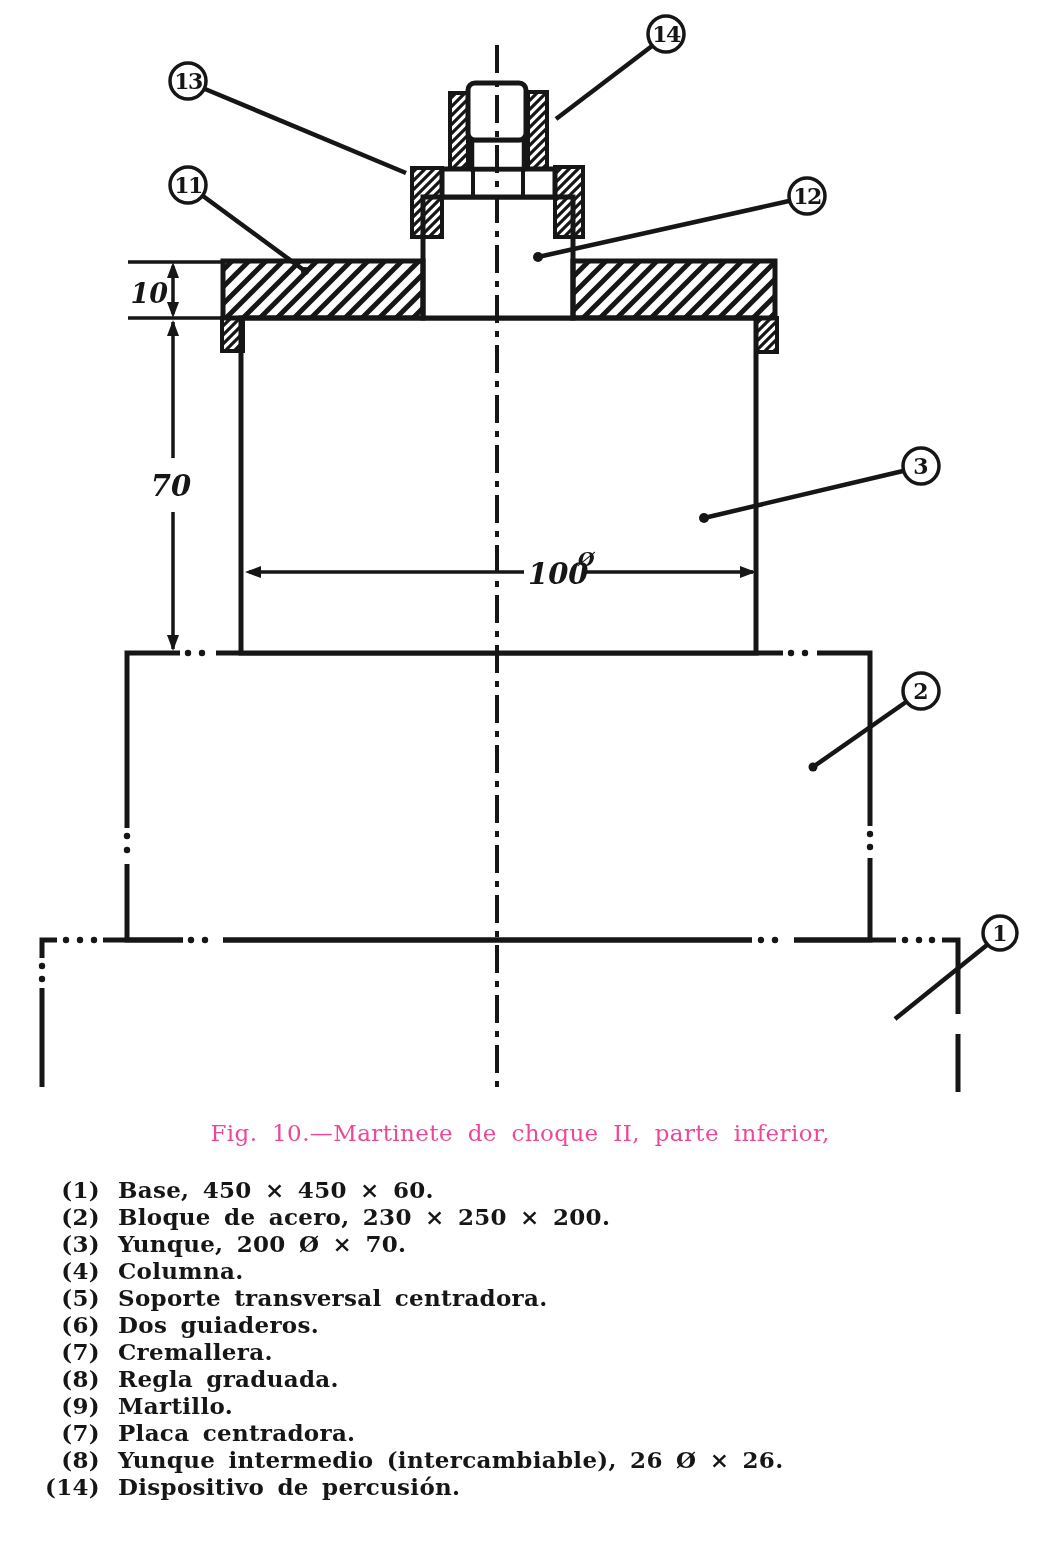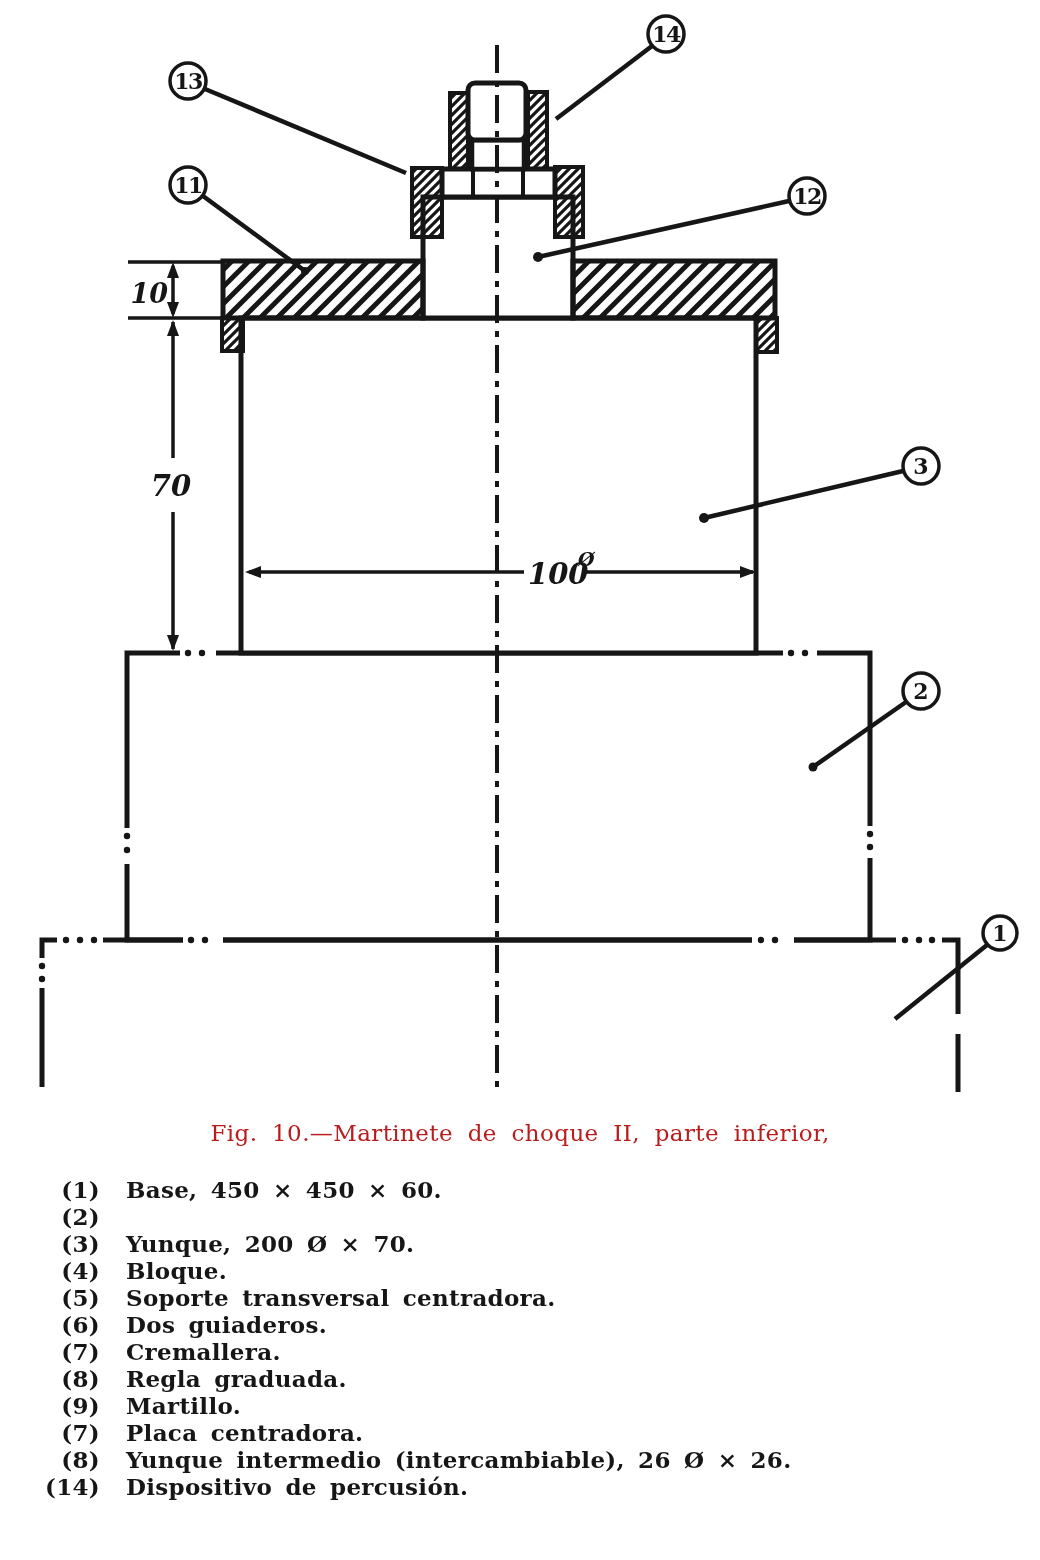--- a/index.html
+++ b/index.html
@@ -12,41 +12,41 @@
     font-family:"DejaVu Serif", serif;
     overflow:hidden;
   }
   .drawing{display:block;}
   .caption{
     margin-top:20px;
     text-align:center;
     font-size:23px;
     letter-spacing:0.4px;
     word-spacing:7px;
-    color:#b91c1c;
+    color:#ec4899;
   }
   .parts{
     margin-top:30px;
     padding-left:42px;
     font-size:23px;
     font-weight:700;
     letter-spacing:0.3px;
     word-spacing:5px;
     color:#161616;
   }
   .row{display:flex;line-height:27px;}
   .num{
     display:inline-block;
     width:58px;
     text-align:right;
     flex:0 0 58px;
   }
   .txt{
     display:inline-block;
-    margin-left:26px;
+    margin-left:18px;
     white-space:nowrap;
   }
   svg text{font-family:"DejaVu Serif", serif; fill:#161616;}
   .dimlabel{font-style:italic;font-weight:700;}
   .callout-num{font-weight:700;}
 </style>
 </head>
 <body>
 
 <div class="page">
@@ -212,28 +212,29 @@
 
   <div class="caption">Fig. 10.—Martinete de choque II, parte inferior,</div>
 
   <div class="parts">
     <div class="row">
         <span class="num">(1)</span>
         <span class="txt">Base, 450 × 450 × 60.</span>
       </div>
     <div class="row">
         <span class="num">(2)</span>
+        <span class="txt">Bloque de acero, 230 × 250 × 200.</span>
       </div>
     <div class="row">
         <span class="num">(3)</span>
         <span class="txt">Yunque, 200 Ø × 70.</span>
       </div>
     <div class="row">
         <span class="num">(4)</span>
-        <span class="txt">Bloque.</span>
+        <span class="txt">Columna.</span>
       </div>
     <div class="row">
         <span class="num">(5)</span>
         <span class="txt">Soporte transversal centradora.</span>
       </div>
     <div class="row">
         <span class="num">(6)</span>
         <span class="txt">Dos guiaderos.</span>
       </div>
     <div class="row">

